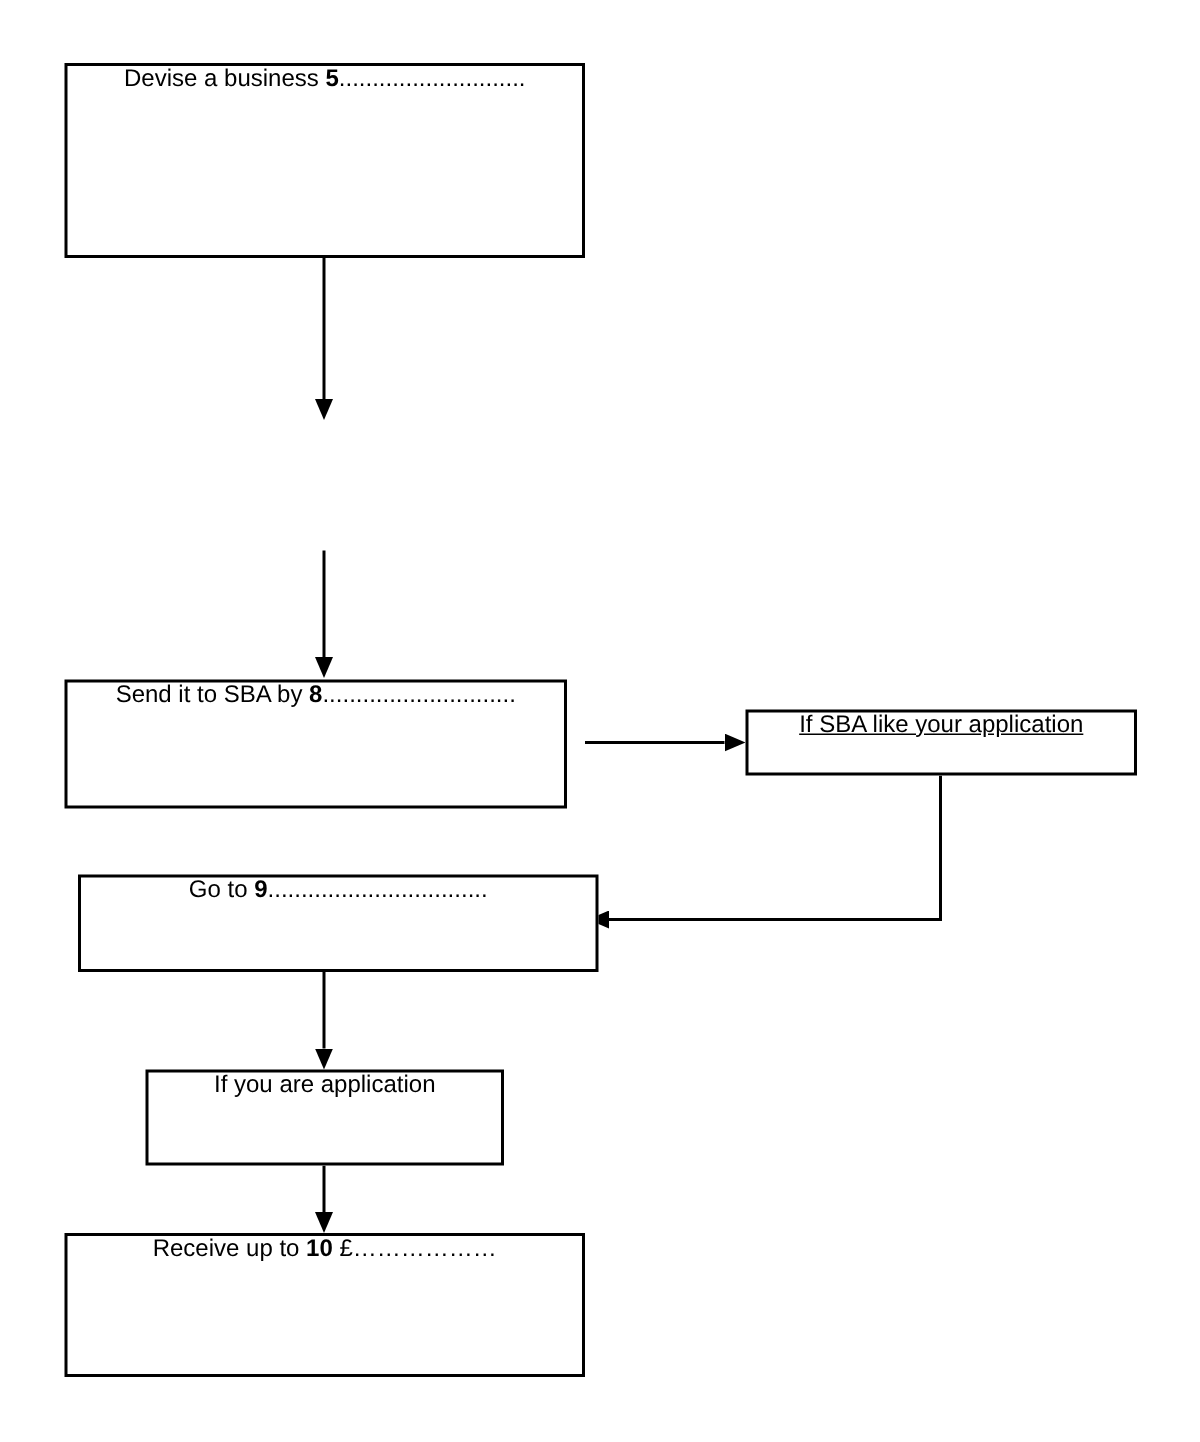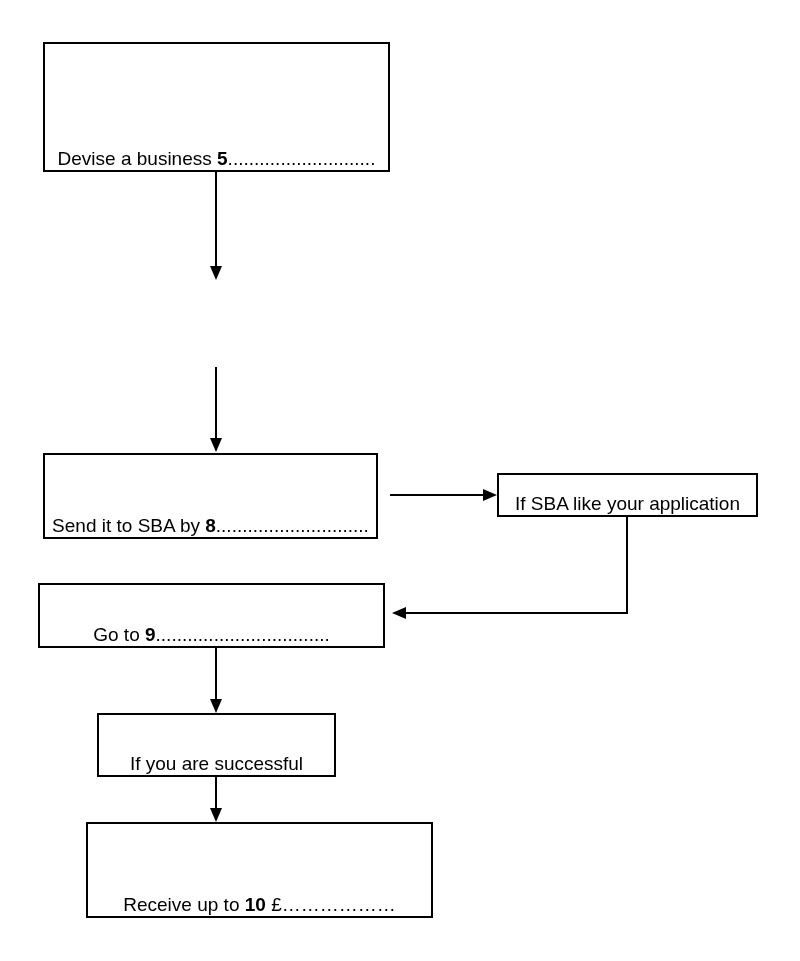--- a/index.html
+++ b/index.html
@@ -20,34 +20,34 @@
     pointer-events: none;
   }
   .box {
     position: absolute;
     box-sizing: border-box;
     border: 2px solid #000000;
     background: #ffffff;
     display: flex;
     flex-direction: column;
     align-items: center;
-    justify-content: flex-end;
-    font-size: 19px;
+    justify-content: flex-start;
+    font-size: 16px;
     line-height: 1.15;
     text-align: center;
     white-space: nowrap;
   }
   .qnum { font-weight: 700; }
   .box-plan      { left: 43px;  top: 42px;  width: 347px; height: 130px; gap: 22px; }
   .box-check     { left: 43px;  top: 281px; width: 346px; height: 86px; }
   .box-send      { left: 43px;  top: 453px; width: 335px; height: 86px; }
-  .box-cond-sba  { left: 497px; top: 473px; width: 261px; height: 44px; }
-  .box-goto      { left: 38px;  top: 583px; width: 347px; height: 65px; }
+  .box-cond-sba  { left: 497px; top: 473px; width: 261px; height: 44px; text-decoration: underline; }
+  .box-goto      { left: 52px;  top: 583px; width: 347px; height: 65px; }
   .box-success   { left: 97px;  top: 713px; width: 239px; height: 64px; }
-  .box-receive   { left: 43px;  top: 822px; width: 347px; height: 96px; margin-left: 43px; }
+  .box-receive   { left: 43px;  top: 822px; width: 347px; height: 96px; }
 </style>
 </head>
 <body>
 
 <div class="canvas">
 
   <svg class="arrow-layer" width="800" height="961" viewBox="0 0 800 961" xmlns="http://www.w3.org/2000/svg">
     <defs>
       <marker id="ah" markerUnits="userSpaceOnUse" markerWidth="14" markerHeight="12" refX="0" refY="6" orient="auto">
         <path d="M0 0 L14 6 L0 12 Z" fill="#000000"></path>
@@ -78,21 +78,21 @@
     <div>If SBA like your application</div>
   </div>
 
   <div class="box box-goto">
     <div>
       <span>Go to </span><span class="qnum">9</span><span>.................................</span>
     </div>
   </div>
 
   <div class="box box-success">
-    <div>If you are successful</div>
+    <div>If you are application</div>
   </div>
 
   <div class="box box-receive">
     <div>
       <span>Receive up to </span><span class="qnum">10</span><span> £………………</span>
     </div>
   </div>
 
 </div>
 

